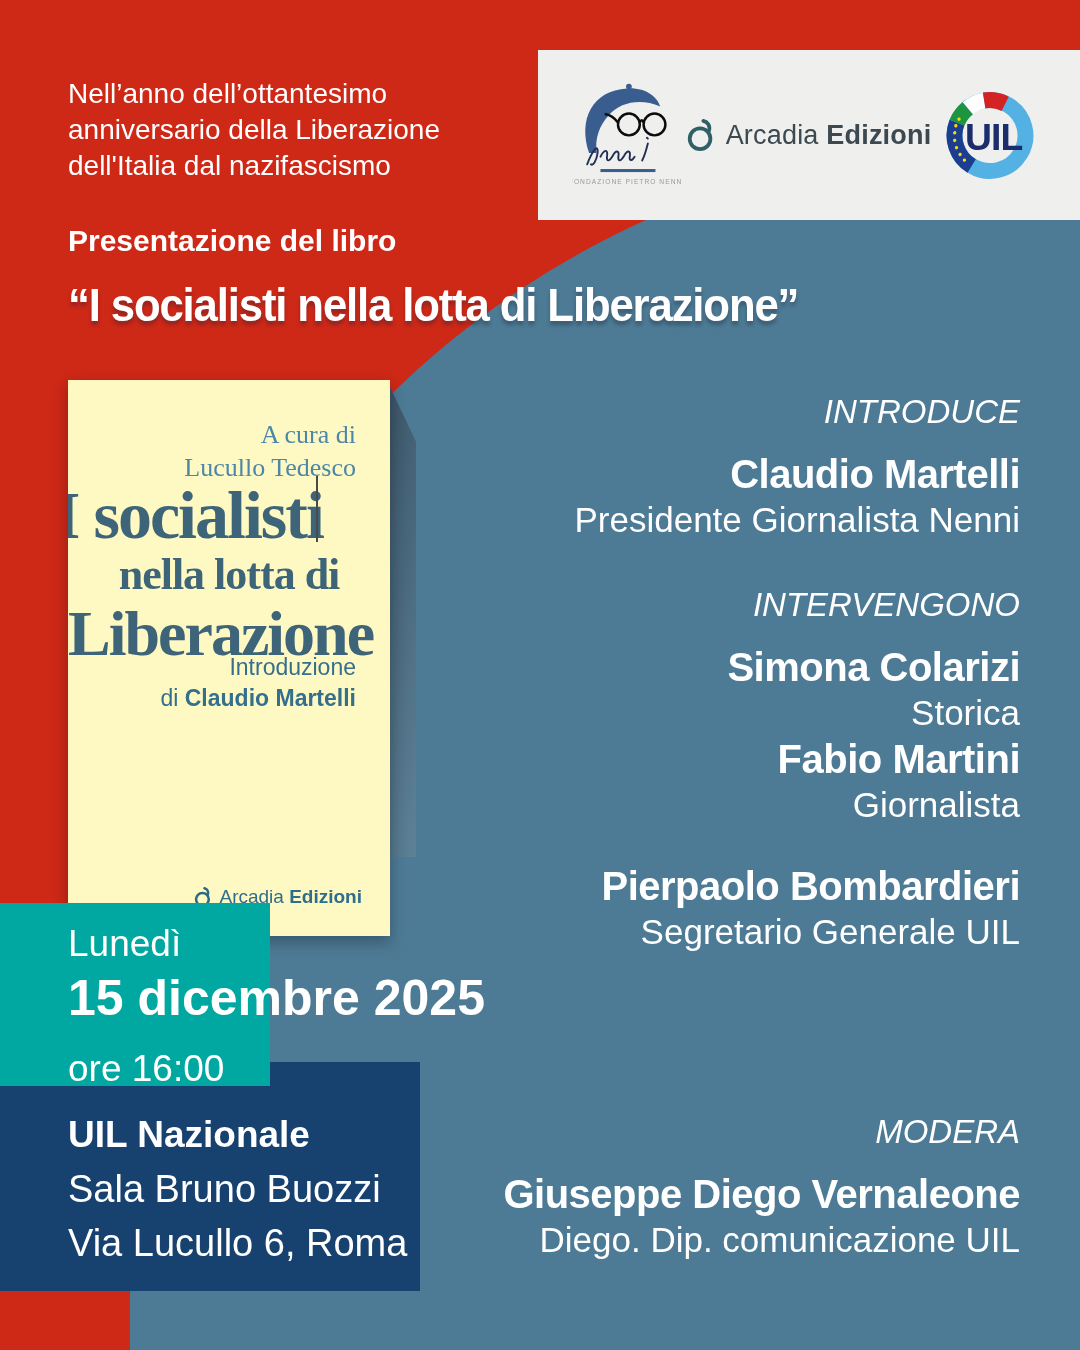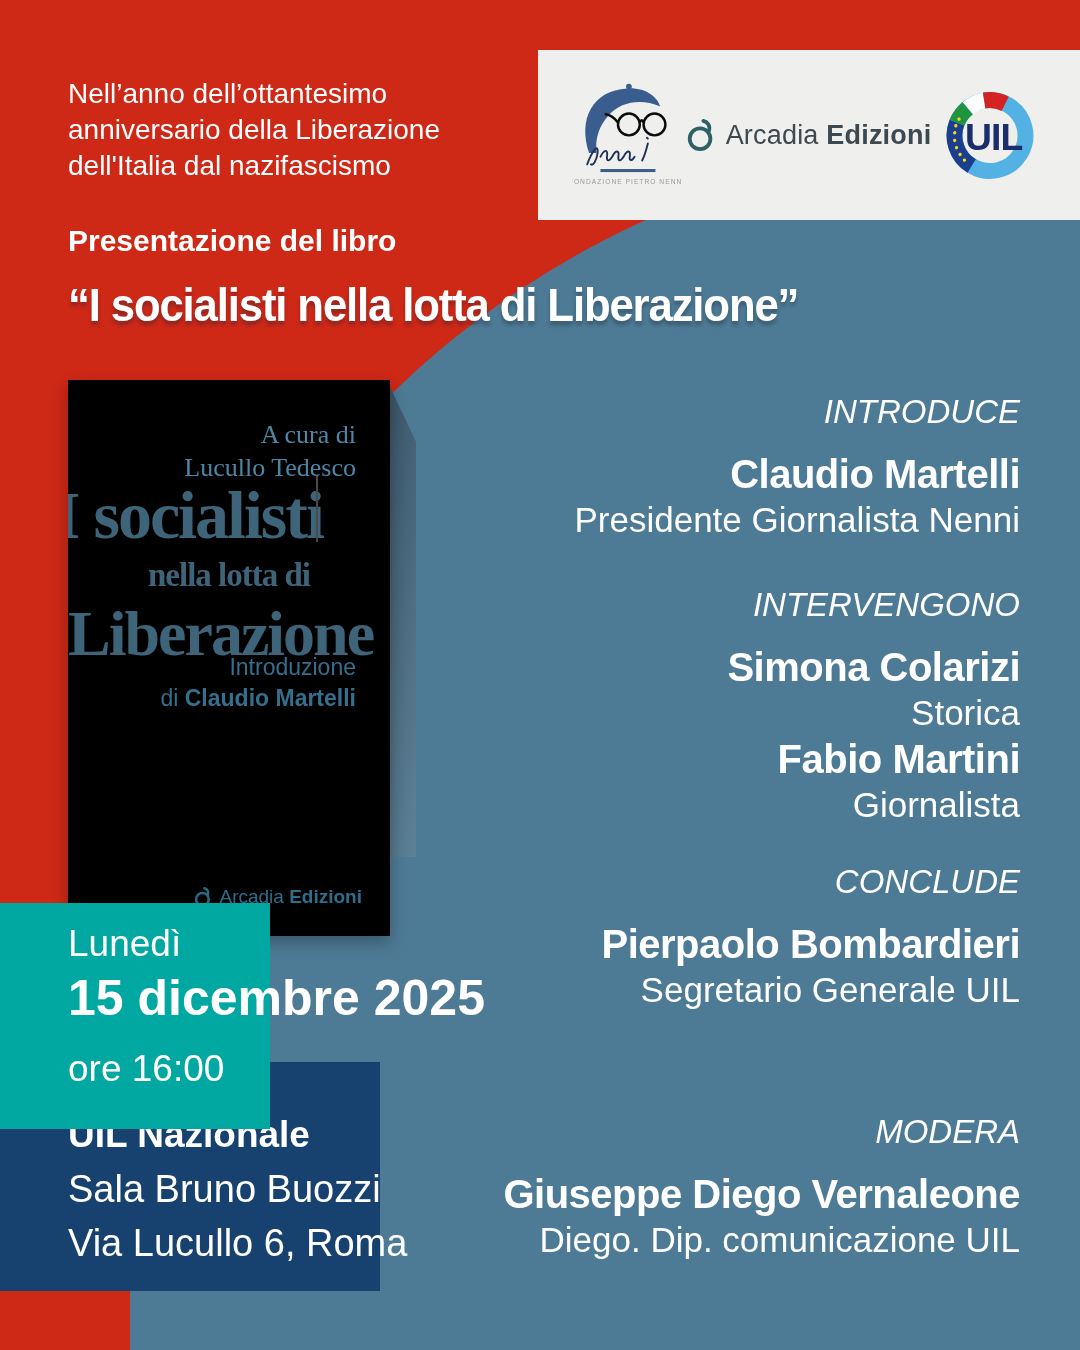--- a/index.html
+++ b/index.html
@@ -41,30 +41,30 @@
     text-shadow:0 4px 4px rgba(25,35,55,.35);
   }
   
   .page-curl{
     position:absolute; left:389px; top:385px; width:27px; height:472px; z-index:2;
     background:linear-gradient(100deg,#3a5366,#5d8298);
     clip-path:polygon(0 0,100% 12%,100% 100%,0 100%);
   }
   .book-cover{
     position:absolute; left:68px; top:380px; width:322px; height:556px; z-index:3;
-    background:#000000; overflow:hidden; box-shadow:0 6px 14px rgba(0,0,0,.28);
+    background:#fef9c3; overflow:hidden; box-shadow:0 6px 14px rgba(0,0,0,.28);
     font-family:"Liberation Serif", serif;
   }
   .book-curator{
     position:absolute; top:38px; right:34px; text-align:right;
     color:#4d87a8; font-size:26px; line-height:33px;
   }
   .book-title{position:absolute; top:100px; left:0; width:322px; color:#3d6479; font-weight:700;}
   .bt1{font-size:68px; line-height:70px; letter-spacing:-2px; margin-left:-14px; white-space:nowrap;}
-  .bt2{font-size:33px; line-height:50px; letter-spacing:-1px; text-align:center; white-space:nowrap;}
+  .bt2{font-size:44px; line-height:50px; letter-spacing:-1px; text-align:center; white-space:nowrap;}
   .bt3{font-size:64px; line-height:68px; letter-spacing:-2px; white-space:nowrap;}
   .caret-line{position:absolute; left:248px; top:96px; width:2px; height:66px; background:#4a4a4a;}
   .book-intro{
     position:absolute; top:272px; right:34px; text-align:right;
     font-family:Liberation Sans, sans-serif;
     color:#346f8e; font-size:23px; line-height:31px;
   }
   .book-publisher{
     position:absolute; bottom:28px; right:28px;
     display:flex; align-items:center; gap:6px;
@@ -75,27 +75,27 @@
   .speaker-block{
     position:absolute; right:60px; left:420px; text-align:right; z-index:5;
   }
   .sec-label{font-style:italic; font-size:33px; line-height:40px; margin-bottom:18px;}
   .sec-name{font-weight:700; font-size:40px; line-height:48px; letter-spacing:-.5px;}
   .sec-role{font-size:35px; line-height:44px;}
   .blk-introduce{top:392px;text-align:right;} .blk-intervengono{top:585px;}
   .blk-conclude{top:862px;} .blk-modera{top:1112px;}
   
   .navy-box{
-    position:absolute; left:0; top:1062px; width:380px; height:229px; z-index:3;
+    position:absolute; left:0; top:1062px; width:420px; height:229px; z-index:3;
     background:#17416e; box-sizing:border-box; padding:46px 0 0 68px;
     font-size:38px; line-height:54px; white-space:nowrap;
   }
   .venue-name{font-weight:700; font-size:37px;}
   .teal-box{
-    position:absolute; left:0; top:903px; width:270px; height:226px; z-index:4;
+    position:absolute; left:0; top:903px; width:270px; height:183px; z-index:4;
     background:#00a8a1; box-sizing:border-box; padding:14px 16px 0 68px;
     white-space:nowrap;
   }
   .event-day{font-size:37px; line-height:53px;}
   .event-date{font-size:50px; line-height:56px; font-weight:700;}
   .event-time{font-size:37px; line-height:53px;margin-top:16px;}
 </style>
 </head>
 <body>
 
@@ -196,21 +196,20 @@
 
   <section class="speaker-block blk-intervengono">
     <div class="sec-label">INTERVENGONO</div>
     <div class="sec-name">Simona Colarizi</div>
     <div class="sec-role">Storica</div>
     <div class="sec-name">Fabio Martini</div>
     <div class="sec-role">Giornalista</div>
   </section>
 
   <section class="speaker-block blk-conclude">
-    <div class="sec-label">CONCLUDE</div>
     <div class="sec-name">Pierpaolo Bombardieri</div>
     <div class="sec-role">Segretario Generale UIL</div>
   </section>
 
   <section class="speaker-block blk-modera">
     <div class="sec-label">MODERA</div>
     <div class="sec-name">Giuseppe Diego Vernaleone</div>
     <div class="sec-role">Diego. Dip. comunicazione UIL</div>
   </section>
 

